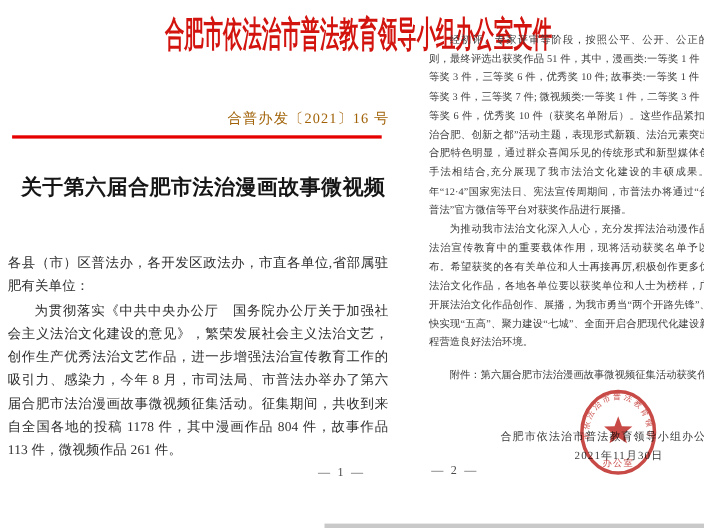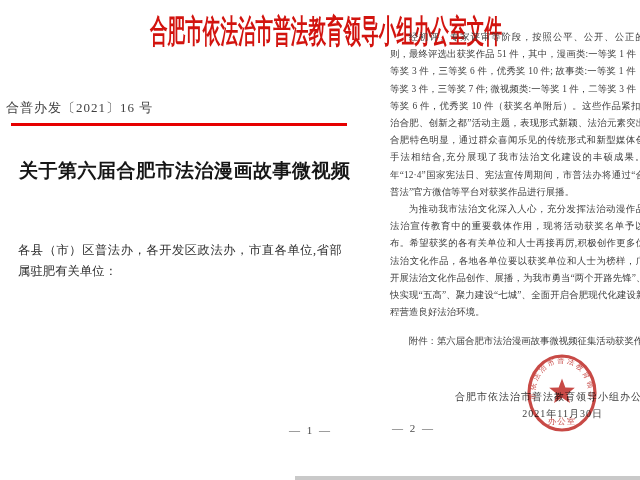--- a/index.html
+++ b/index.html
@@ -33,24 +33,24 @@
     font-size: 32px;
     font-weight: bold;
     color: #d2130e;
     letter-spacing: 0px;
     transform: scaleX(0.55);
     transform-origin: center center;
   }
   .doc-number {
     position: absolute;
     top: 99px; left: 0; width: 100%;
-    text-align: left;
+    text-align: right;
     font-size: 13px;
     letter-spacing: 1px;
-    color: #404040;
+    color: #a16207;
   }
   .red-rule {
     position: absolute;
     top: 123px; left: 5px; width: 336px; height: 3px;
     background: #e60000;
   }
   .doc-title {
     position: absolute;
     top: 157px; left: 13px; width: 100%;
     text-align: left;
@@ -62,21 +62,21 @@
   }
   .body1 {
     position: absolute;
     top: 229px; left: 1px; width: 346px;
     font-size: 12.2px;
     line-height: 21.3px;
     color: #2e2e2e;
     text-align: justify;
     letter-spacing: 0.2px;
   }
-  .body1 p { margin: 11px; }
+  .body1 p { margin: 0; }
   .body1 p.indent { text-indent: 2em; }
   .pagenum {
     position: absolute;
     font-size: 11px;
     color: #4b4b4b;
     letter-spacing: 2px;
   }
   .pn1 { top: 424px; right: 22px; }
 
   
@@ -156,20 +156,21 @@
     <div class="doc-number">合普办发〔2021〕16 号</div>
 
     <div class="red-rule"></div>
 
     <div class="doc-title">
       <div>关于第六届合肥市法治漫画故事微视频</div>
     </div>
 
     <div class="body1">
       <p>各县（市）区普法办，各开发区政法办，市直各单位,省部属驻肥有关单位：</p>
+      <p class="indent">为贯彻落实《中共中央办公厅　国务院办公厅关于加强社会主义法治文化建设的意见》，繁荣发展社会主义法治文艺，创作生产优秀法治文艺作品，进一步增强法治宣传教育工作的吸引力、感染力，今年 8 月，市司法局、市普法办举办了第六届合肥市法治漫画故事微视频征集活动。征集期间，共收到来自全国各地的投稿 1178 件，其中漫画作品 804 件，故事作品 113 件，微视频作品 261 件。</p>
     </div>
 
     <div class="pagenum pn1">— 1 —</div>
   </div>
 
   <div class="page page2">
 
     <div class="body2">
       <p>经初评、专家评审等阶段，按照公平、公开、公正的原则，最终评选出获奖作品 51 件，其中，漫画类:一等奖 1 件，二等奖 3 件，三等奖 6 件，优秀奖 10 件; 故事类:一等奖 1 件，二等奖 3 件，三等奖 7 件; 微视频类:一等奖 1 件，二等奖 3 件，三等奖 6 件，优秀奖 10 件（获奖名单附后）。这些作品紧扣“法治合肥、创新之都”活动主题，表现形式新颖、法治元素突出，合肥特色明显，通过群众喜闻乐见的传统形式和新型媒体创作手法相结合,充分展现了我市法治文化建设的丰硕成果。今年“12·4”国家宪法日、宪法宣传周期间，市普法办将通过“合肥普法”官方微信等平台对获奖作品进行展播。</p>
       <p>为推动我市法治文化深入人心，充分发挥法治动漫作品在法治宣传教育中的重要载体作用，现将活动获奖名单予以公布。希望获奖的各有关单位和人士再接再厉,积极创作更多优秀法治文化作品，各地各单位要以获奖单位和人士为榜样，广泛开展法治文化作品创作、展播，为我市勇当“两个开路先锋”、加快实现“五高”、聚力建设“七城”、全面开启合肥现代化建设新征程营造良好法治环境。</p>

